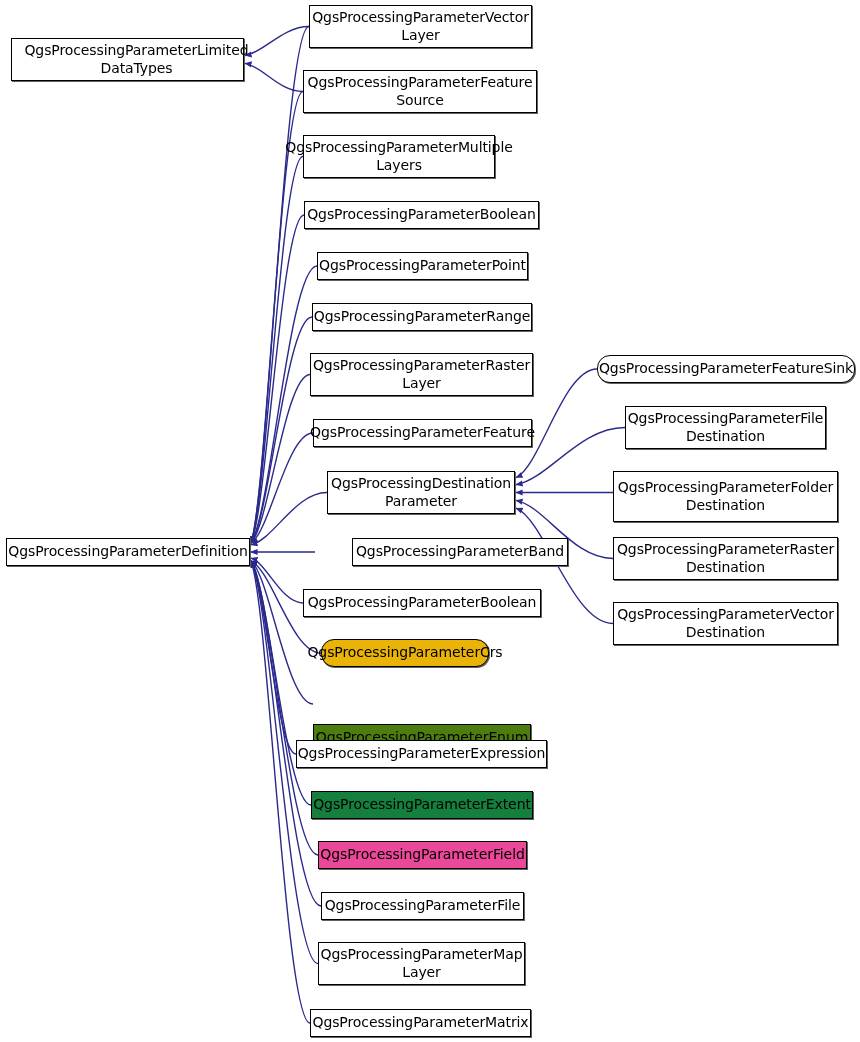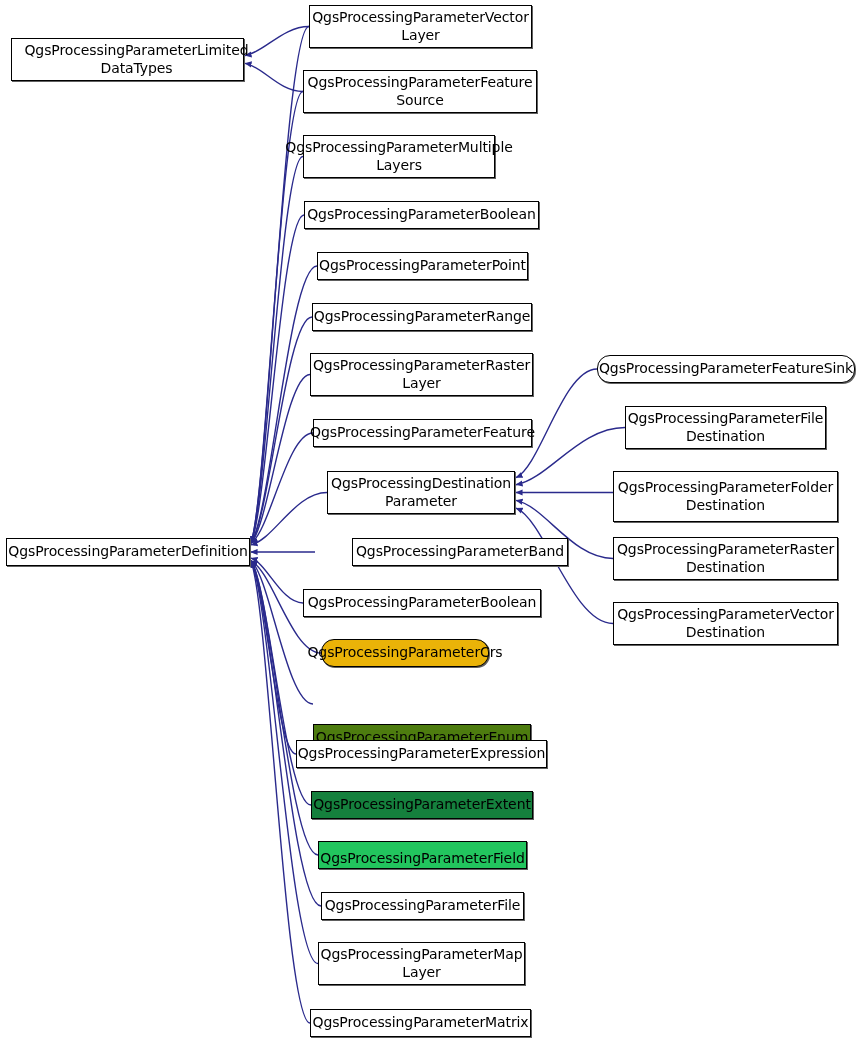--- a/index.html
+++ b/index.html
@@ -132,21 +132,21 @@
     </div>
     <div class="node" style="left: 313px; top: 690px; width: 218px; height: 28px; border-color: rgb(0, 0, 0); background: #4d7c0f; box-shadow: rgb(96, 96, 96) 1px 1px 0px 0px; margin-top: 34px;">
       <span class="label">QgsProcessingParameterEnum</span>
     </div>
     <div class="node" style="left: 296px; top: 740px; width: 251px; height: 28px; border-color: rgb(0, 0, 0); background: rgb(255, 255, 255); box-shadow: rgb(96, 96, 96) 1px 1px 0px 0px;">
       <span class="label">QgsProcessingParameterExpression</span>
     </div>
     <div class="node" style="left: 311px; top: 791px; width: 222px; height: 28px; border-color: rgb(0, 0, 0); background: #15803d; box-shadow: rgb(96, 96, 96) 1px 1px 0px 0px;">
       <span class="label">QgsProcessingParameterExtent</span>
     </div>
-    <div class="node" style="left: 318px; top: 841px; width: 209px; height: 28px; border-color: rgb(0, 0, 0); background: #22c55e; box-shadow: rgb(96, 96, 96) 1px 1px 0px 0px; align-items: flex-end;">
+    <div class="node" style="left: 318px; top: 841px; width: 209px; height: 28px; border-color: rgb(0, 0, 0); background: #ec4899; box-shadow: rgb(96, 96, 96) 1px 1px 0px 0px;">
       <span class="label">QgsProcessingParameterField</span>
     </div>
     <div class="node" style="left: 321px; top: 892px; width: 203px; height: 28px; border-color: rgb(0, 0, 0); background: rgb(255, 255, 255); box-shadow: rgb(96, 96, 96) 1px 1px 0px 0px;">
       <span class="label">QgsProcessingParameterFile</span>
     </div>
     <div class="node" style="left: 318px; top: 942px; width: 207px; height: 43px; border-color: rgb(0, 0, 0); background: rgb(255, 255, 255); box-shadow: rgb(96, 96, 96) 1px 1px 0px 0px;">
       <span class="label">QgsProcessingParameterMap
 Layer</span>
     </div>
     <div class="node" style="left: 310px; top: 1009px; width: 221px; height: 28px; border-color: rgb(0, 0, 0); background: rgb(255, 255, 255); box-shadow: rgb(96, 96, 96) 1px 1px 0px 0px;">

